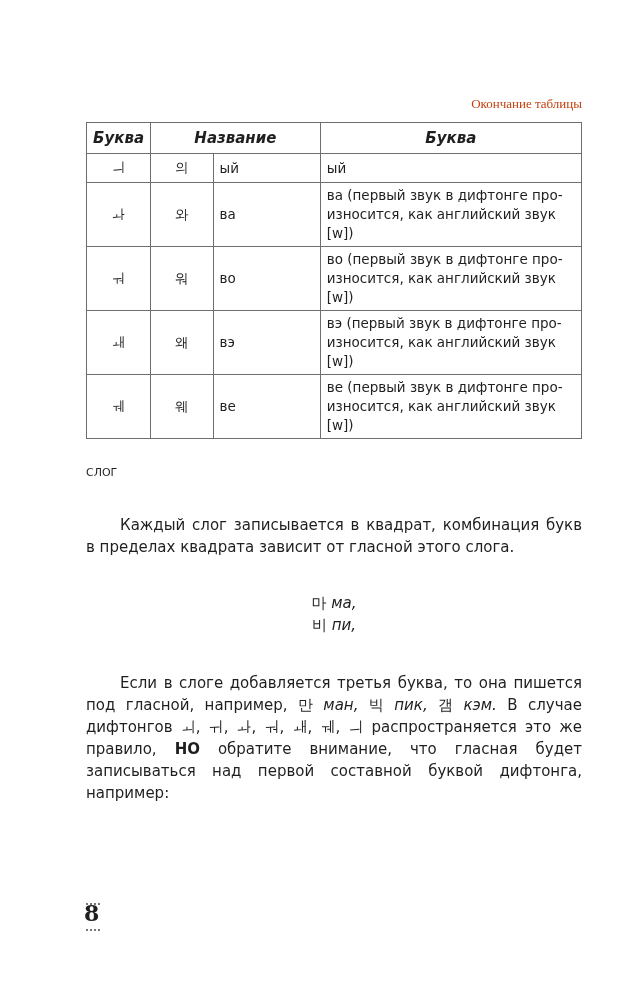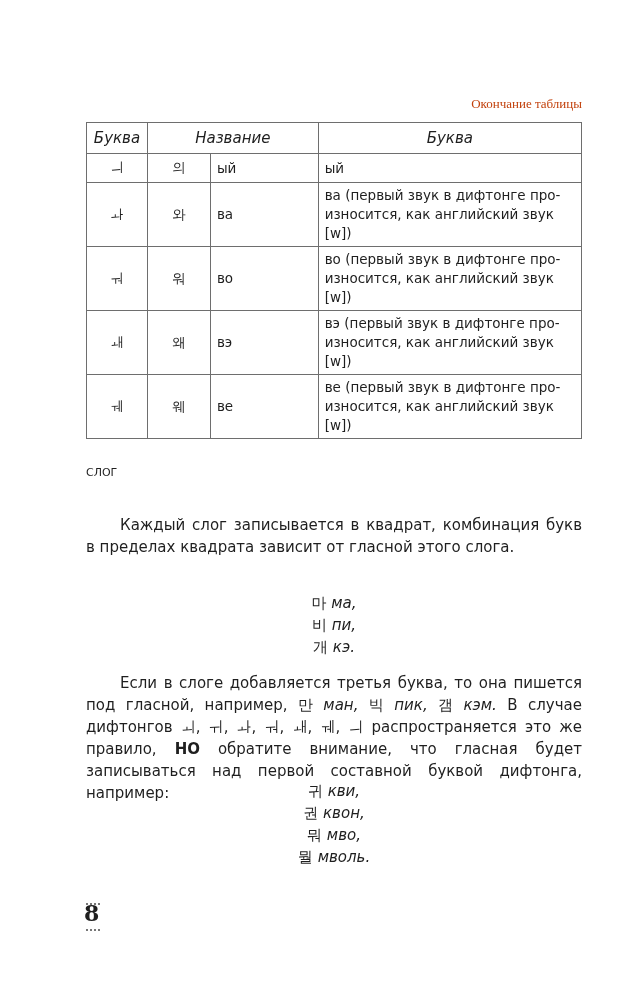--- a/index.html
+++ b/index.html
@@ -4,21 +4,21 @@
 <style>
   html, body { margin: 0; padding: 0; background: #ffffff; }
   body { width: 644px; height: 1000px; position: relative; overflow: hidden;
          font-family: "DejaVu Sans", sans-serif; color: #1f1f1f; }
   .page { position: absolute; left: 0; top: 0; width: 644px; height: 1000px; }
   .caption { position: absolute; right: 62px; top: 96px; font-family: "Liberation Serif", serif;
              font-size: 13px; color: #c2410c; }
   table.korean { position: absolute; left: 86px; top: 122px; width: 496px;
                  border-collapse: collapse; font-size: 13.5px; }
   table.korean td, table.korean th { border: 1.5px solid #6e6e6e; padding: 0 6px; }
-  table.korean th { height: 30px; font-weight: normal; font-style: italic; font-size: 15px; text-align: center; }
+  table.korean th { height: 30px; font-weight: bold; font-style: italic; font-size: 15px; text-align: center; }
   table.korean td.c { text-align: center; }
   table.korean td.l { text-align: left; line-height: 19px; margin-top: 12px; }
   .row-short td { height: 28px; }
   .row-tall td { height: 63px; }
   .heading { position: absolute; left: 86px; top: 466px; font-weight: normal; font-size: 11px; }
   .para { position: absolute; left: 86px; width: 496px; font-size: 15px; line-height: 22px;
           text-align: justify; }
   .para .indent { display: inline-block; width: 34px; }
   .center-list { position: absolute; left: 86px; width: 496px; text-align: center;
                  font-size: 15px; line-height: 22px; }
@@ -82,29 +82,22 @@
     </table>
 
   <div class="heading">СЛОГ</div>
 
   <div class="para" style="top:514px"><span class="indent"></span><span>Каждый слог записывается в квадрат, комбинация букв в пределах квадрата зависит от гласной этого слога.</span></div>
 
 
   <div class="center-list" style="top:592px">
     <div><span>마</span> <i>ма,</i></div>
     <div><span>비</span> <i>пи,</i></div>
-    <div><span>개</span> <i>кэ.</i></div>
   </div>
 
   <div class="para" style="top:672px"><span class="indent"></span><span>Если в слоге добавляется третья буква, то она пишется под гласной, например, </span><span>만</span> <i>ман,</i> <span>빅</span> <i>пик,</i> <span>갬</span> <i>кэм.</i><span> В случае дифтонгов ㅚ, ㅟ, ㅘ, ㅝ, ㅙ, ㅞ, ㅢ распространяется это же правило, </span><b>НО</b><span> обратите внимание, что гласная будет записываться над первой составной буквой дифтонга, например:</span></div>
 
-  <div class="center-list" style="top:780px">
-    <div><span>귀</span> <i>кви,</i></div>
-    <div><span>권</span> <i>квон,</i></div>
-    <div><span>뭐</span> <i>мво,</i></div>
-    <div><span>뭘</span> <i>мволь.</i></div>
-  </div>
 
   <div class="dots" style="top:903px"></div>
   <div class="pagenum">8</div>
   <div class="dots" style="top:929px"></div>
 
 </div>
 
 </body></html>

